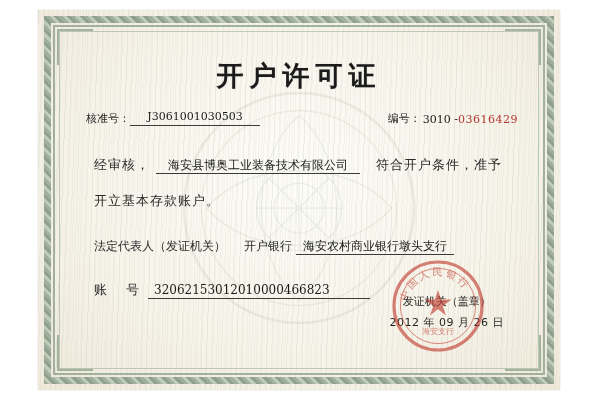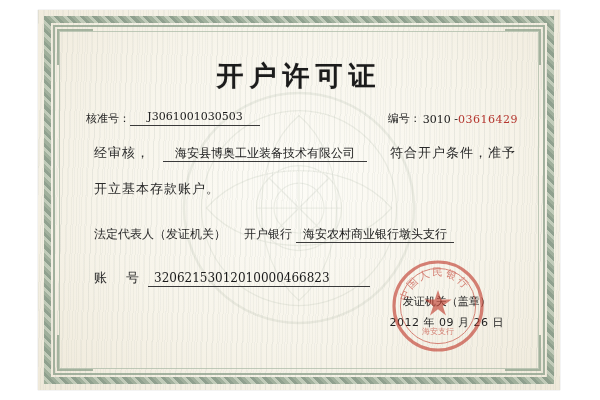--- a/index.html
+++ b/index.html
@@ -154,26 +154,25 @@
   .approval-right { display: flex; align-items: flex-end; }
 
   .num-red {
     color: #b4352e;
     font-family: "DejaVu Serif", "Liberation Serif", serif;
     letter-spacing: 0.5px;
   }
 
   
   .line1 {
-    margin-top: 18px;
+    margin-top: 30px;
     padding-left: 22px;
     display: flex;
     align-items: flex-end;
     font-size: 12px;
-    gap: 7px;
   }
   .line1 .lbl { font-size: 13px; letter-spacing: 1px; }
   .line1 .blank {
     min-width: 196px;
     text-align: center;
     margin: 0 6px;
   }
   .line1 .tail { font-size: 13px; letter-spacing: 1px; margin-left: 10px; }
 
   .line2 {

